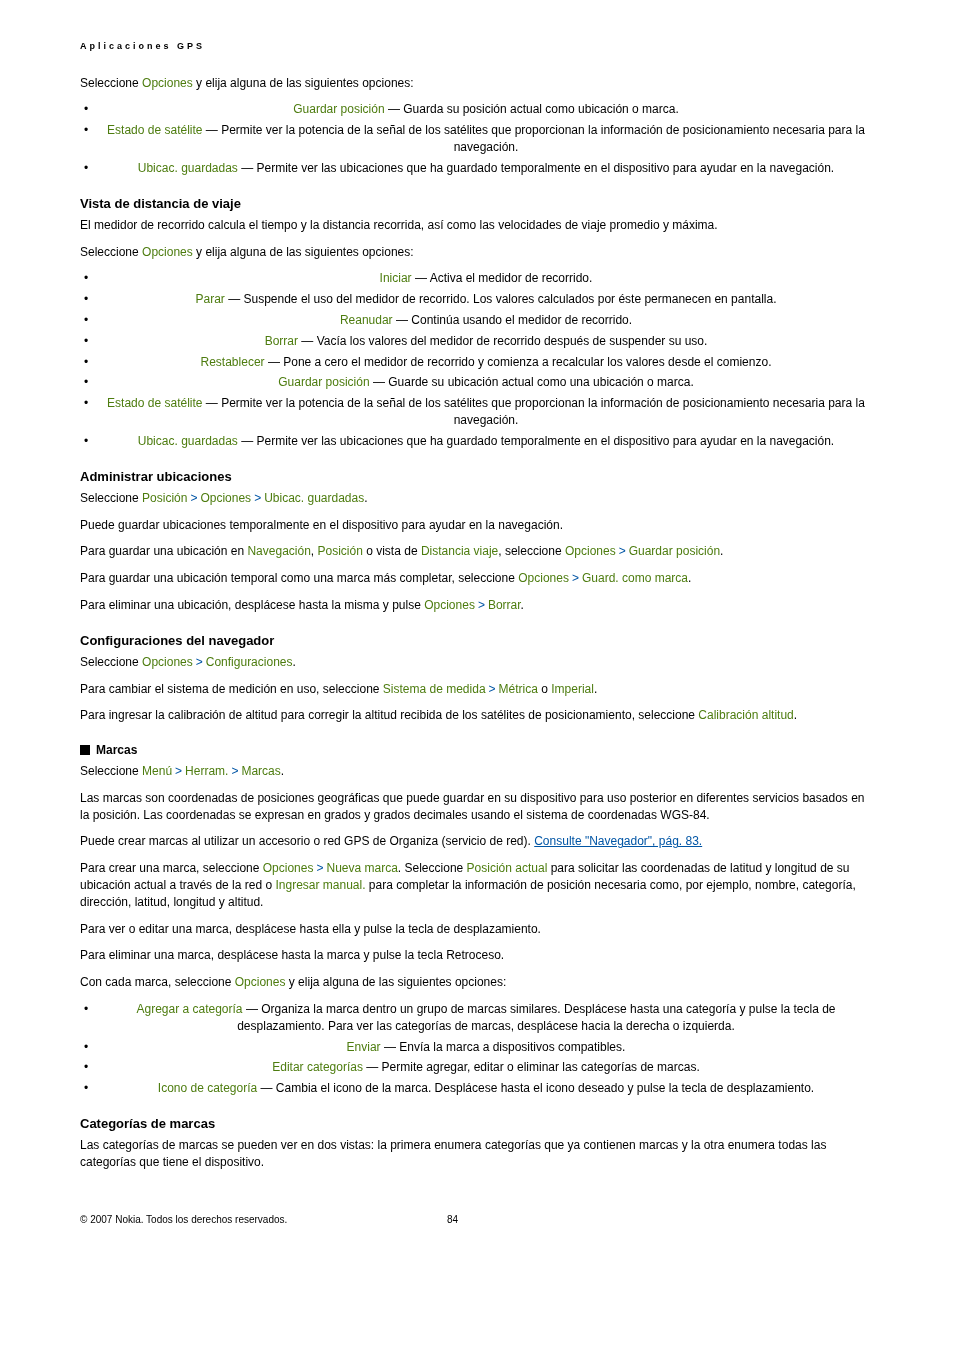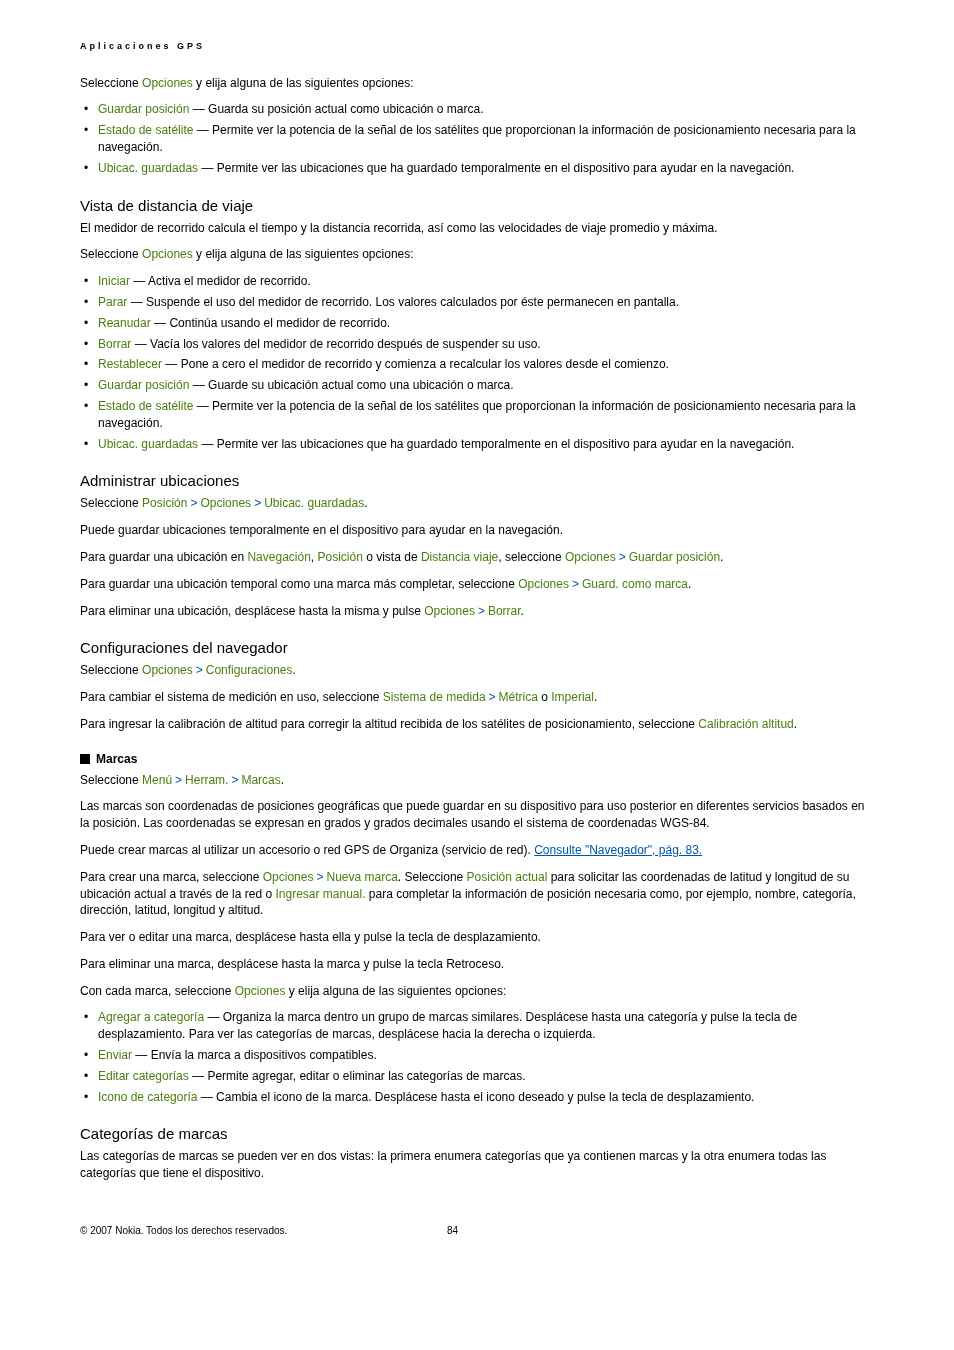--- a/index.html
+++ b/index.html
@@ -14,25 +14,25 @@
     box-sizing: border-box;
   }
   .header-top {
     font-size: 9px;
     letter-spacing: 3px;
     font-weight: bold;
     margin-bottom: 22px;
     color: #000;
   }
   p { margin: 4px 0 10px 0; }
-  h1 { font-size: 15px; font-weight: normal; margin: 18px 0 4px 0; }
+  h1 { font-size: 13px; font-weight: bold; margin: 18px 0 4px 0; }
   .section-head { margin: 18px 0 4px 0; font-weight: bold; }
   .section-head .square { display: inline-block; width: 10px; height: 10px; background: #000; margin-right: 6px; vertical-align: -1px; }
   ul { margin: 4px 0 10px 0; padding-left: 18px; list-style: none; }
-  ul li { position: relative; margin: 0 0 4px 0; padding-left: 0; }
+  ul li { position: relative; margin: 0 0 4px 0; padding-left: 0; text-align: center; }
   ul li::before { content: "•"; position: absolute; left: -14px; color: #000; }
   .term { color: #4d7c0f; }
   .link { color: #0055a5; text-decoration: underline; }
   .sep { color: #0055a5; margin: 0 3px; }
   .footer { margin-top: 42px; font-size: 10px; }
   .footer-row { display: flex; }
   .footer-left { flex: 1; }
   .footer-center { width: 60px; }
   .footer-right { flex: 1; }
 </style>

